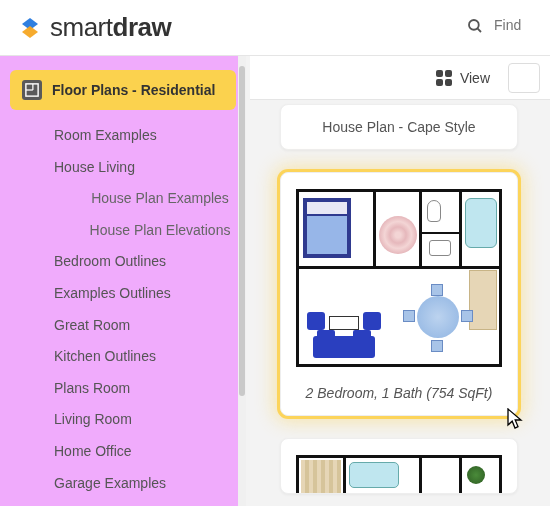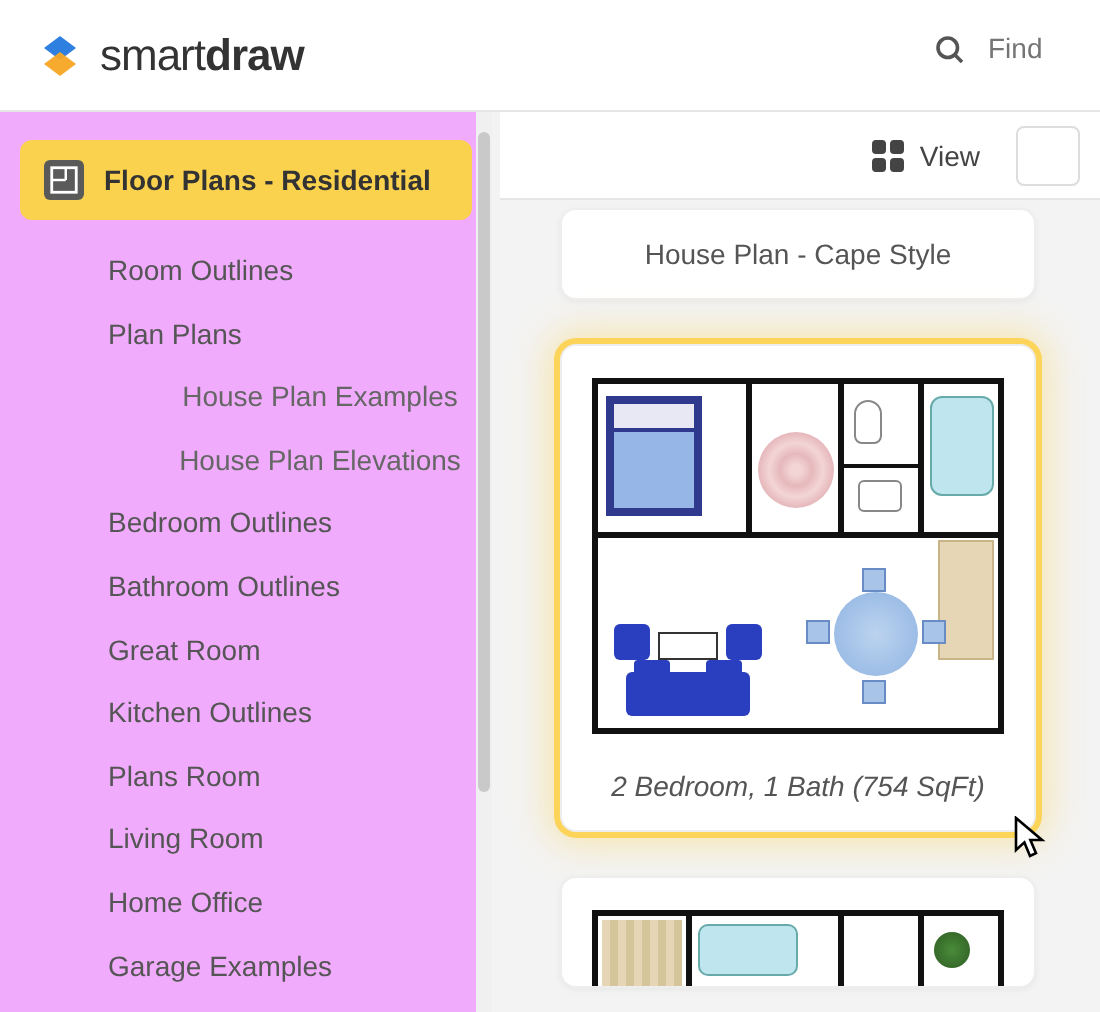--- a/index.html
+++ b/index.html
@@ -21,21 +21,21 @@
 .logo {
   display: flex;
   align-items: center;
   gap: 8px;
 }
 .logo-mark {
   width: 24px;
   height: 24px;
 }
 .logo-text {
-  font-size: 22px;
+  font-size: 26px;
   font-weight: 400;
   letter-spacing: -0.5px;
   color: #333;
 }
 .logo-text b { font-weight: 700; }
 .header-spacer { flex: 1; }
 .search {
   display: flex;
   align-items: flex-start;
   gap: 10px;
@@ -296,26 +296,26 @@
       <span class="cat-icon">
         <svg viewBox="0 0 16 16">
             <rect x="1" y="1" width="14" height="14" fill="none" stroke="#fff" stroke-width="1.6"></rect>
             <line x1="1" y1="8" x2="9" y2="8" stroke="#fff" stroke-width="1.4"></line>
             <line x1="9" y1="1" x2="9" y2="8" stroke="#fff" stroke-width="1.4"></line>
           </svg>
       </span>
       <span>Floor Plans - Residential</span>
     </div>
     <ul class="tree">
-      <li>Room Outlines</li>
-      <li>Plan Plans</li>
+      <li>Room Examples</li>
+      <li>House Living</li>
       <li class="sub">House Plan Examples</li>
       <li class="sub">House Plan Elevations</li>
       <li>Bedroom Outlines</li>
-      <li>Bathroom Outlines</li>
+      <li>Examples Outlines</li>
       <li>Great Room</li>
       <li>Kitchen Outlines</li>
       <li>Plans Room</li>
       <li>Living Room</li>
       <li>Home Office</li>
       <li>Garage Examples</li>
       <li>Attics</li>
 
     </ul>
     <div class="sidebar-scroll">

